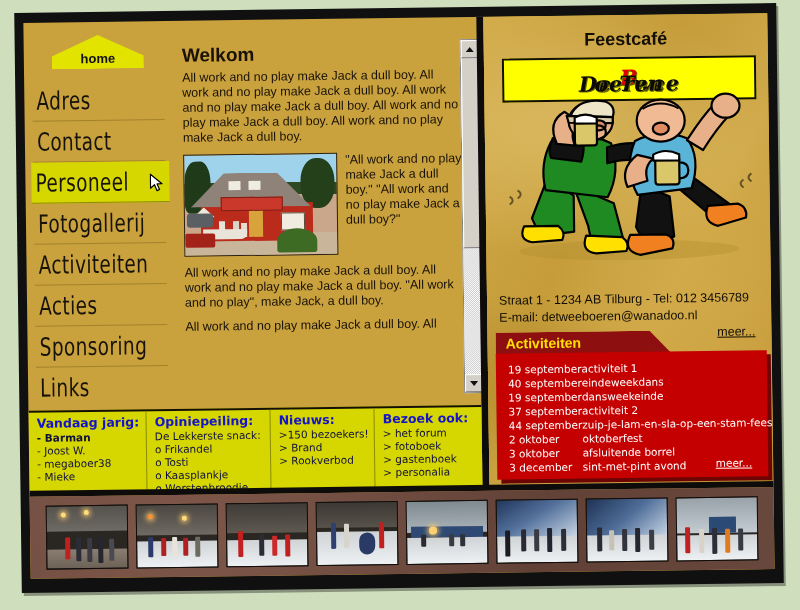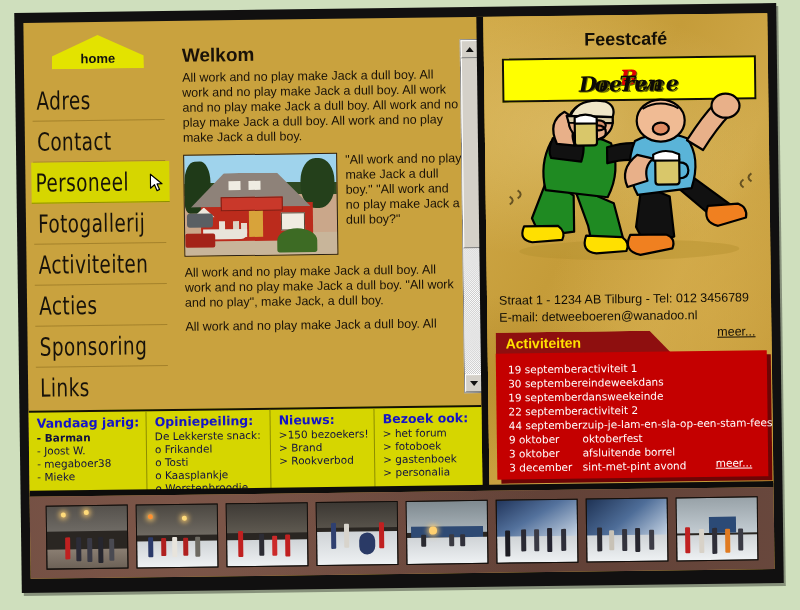--- a/index.html
+++ b/index.html
@@ -415,37 +415,37 @@
         <span>Activiteiten</span>
       </div>
       <div id="act-body">
         <table>
           <tbody>
               <tr>
                 <td class="d">19 september</td>
                 <td>activiteit 1</td>
               </tr>
           <tr>
-                <td class="d">30 september</td>
+                <td class="d">40 september</td>
                 <td>eindeweekdans</td>
               </tr>
           <tr>
                 <td class="d">19 september</td>
                 <td>dansweekeinde</td>
               </tr>
           <tr>
-                <td class="d">22 september</td>
+                <td class="d">37 september</td>
                 <td>activiteit 2</td>
               </tr>
           <tr>
                 <td class="d">44 september</td>
                 <td>zuip-je-lam-en-sla-op-een-stam-feest</td>
               </tr>
           <tr>
-                <td class="d">9 oktober</td>
+                <td class="d">2 oktober</td>
                 <td>oktoberfest</td>
               </tr>
           <tr>
                 <td class="d">3 oktober</td>
                 <td>afsluitende borrel</td>
               </tr>
           <tr>
                 <td class="d">3 december</td>
                 <td>sint-met-pint avond</td>
               </tr>

